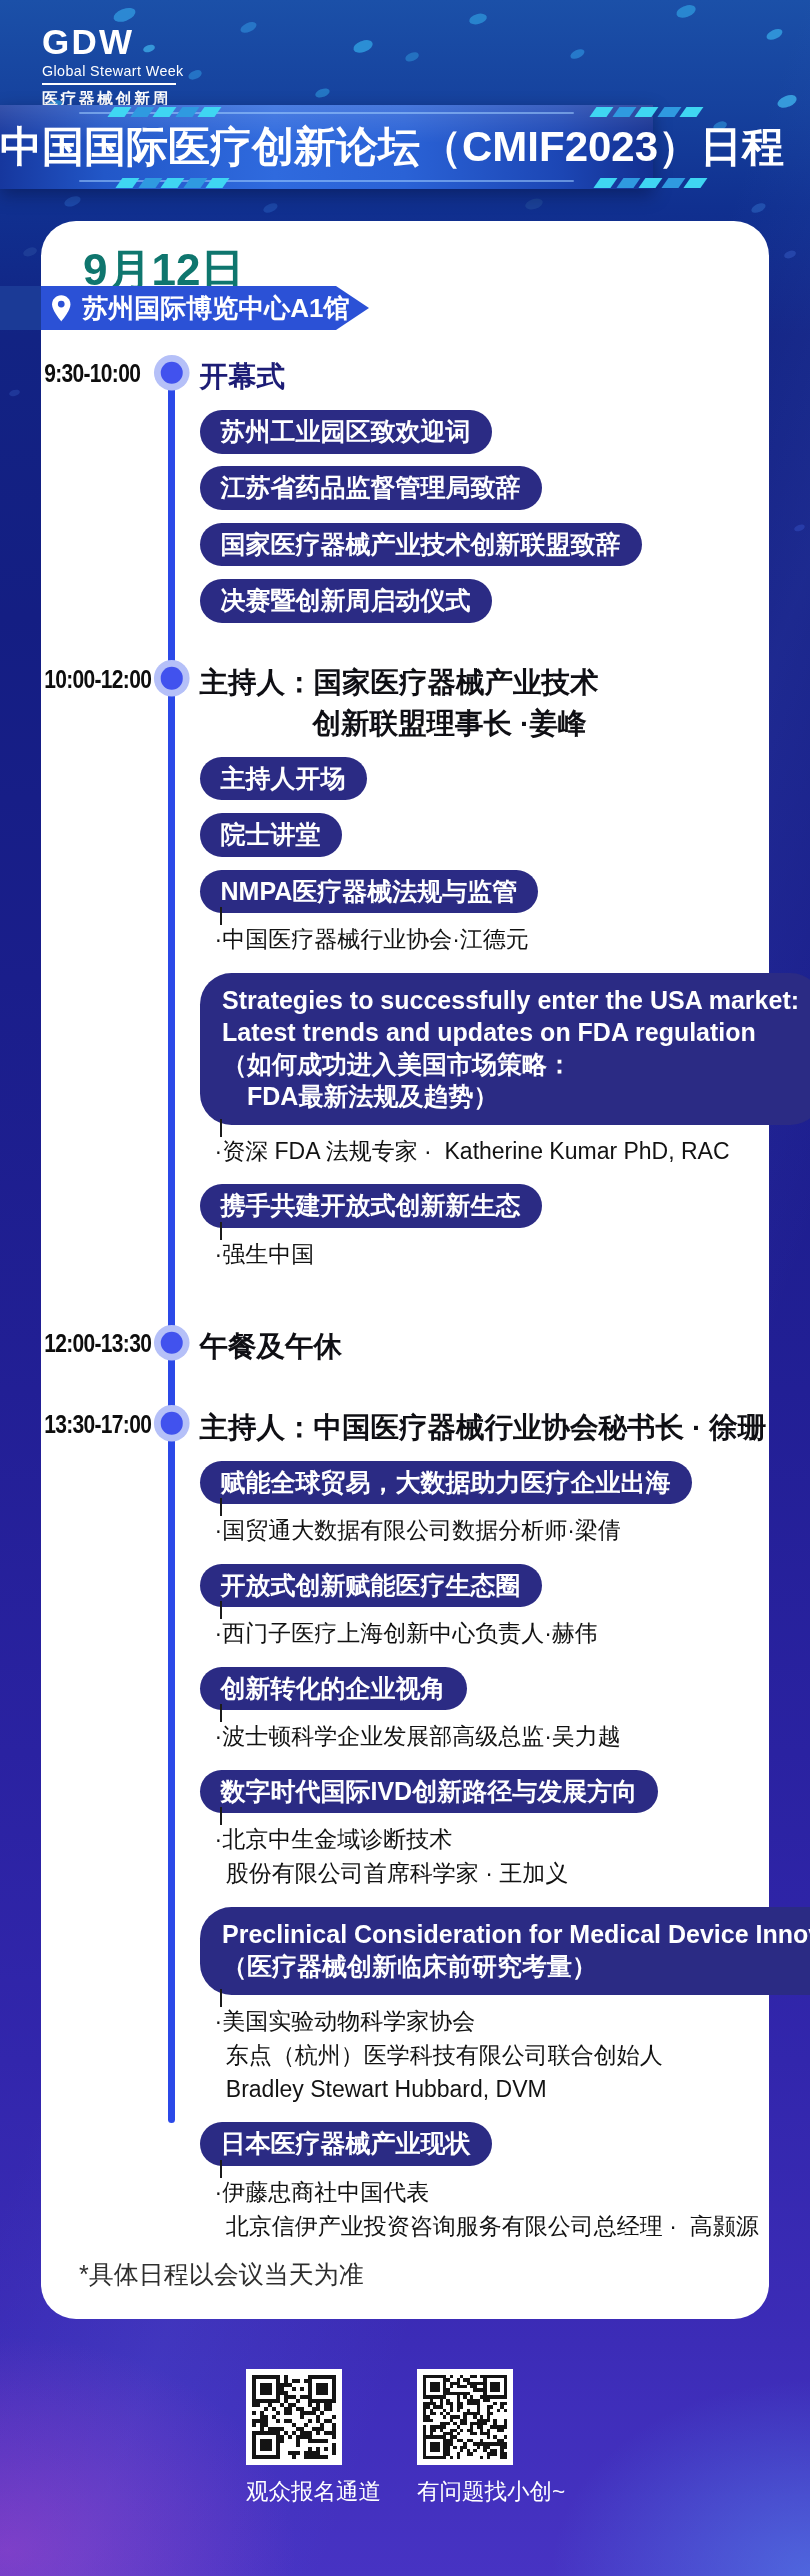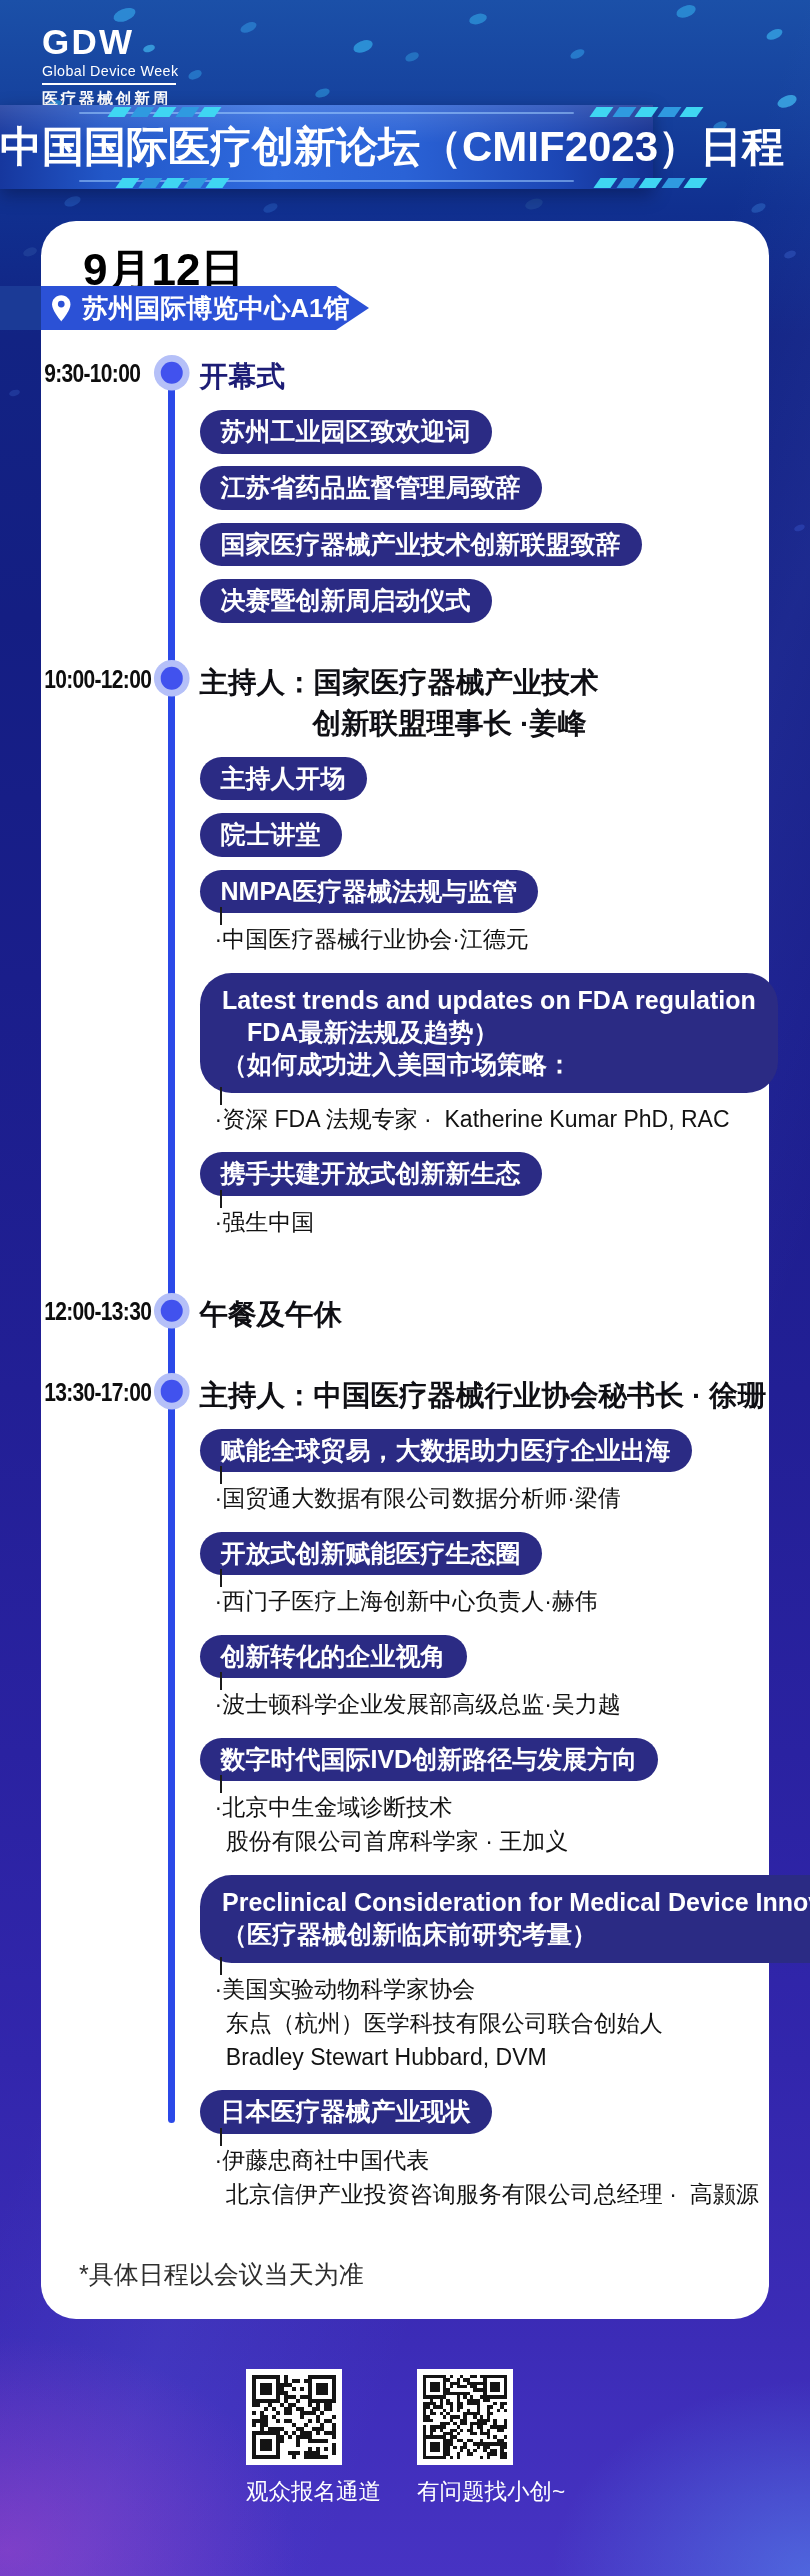--- a/index.html
+++ b/index.html
@@ -40,21 +40,21 @@
   .chev i{display:block;width:17.3px;height:9.8px;background:#3fd6f2;transform:skewX(-35deg);}
   .chev i:nth-child(2n){background:#2f9ae0;}
   .chev.tl{left:111px;top:1.5px;} .chev.tr{left:593px;top:1.5px;}
   .chev.bl{left:119px;bottom:1.5px;} .chev.br{left:597px;bottom:1.5px;}
   .banner h1{margin:0;height:84px;line-height:84px;text-align:center;
     font-size:42px;font-weight:bold;color:#fff;letter-spacing:0;white-space:nowrap;}
 
   
   .card{position:absolute;left:41px;top:221px;width:728px;height:2098px;
     background:#fff;border-radius:35px;}
-  .date{position:absolute;left:42px;top:19.5px;margin:0;font-size:44px;font-weight:bold;color:#000000;}
+  .date{position:absolute;left:42px;top:19.5px;margin:0;font-size:44px;font-weight:bold;color:#0f766e;}
   .ribbon{
     position:absolute;left:-41px;top:65px;height:44px;width:369px;box-sizing:border-box;
     display:flex;align-items:center;gap:9.8px;padding-left:50px;
     color:#fff;font-size:26px;font-weight:bold;white-space:nowrap;
     background:linear-gradient(90deg,#1b3a96 0,#1b3a96 41px,#2b51d6 41px,#2b51d6 100%);
     clip-path:polygon(0 0, calc(100% - 33px) 0, 100% 50%, calc(100% - 33px) 100%, 0 100%);
   }
   .pin-icon{display:flex;width:22.5px;height:28.5px;flex:none;}
   .footnote{position:absolute;left:38px;bottom:28.5px;margin:0;font-size:25px;color:#2e2e2e;}
 
@@ -118,21 +118,21 @@
       <div class="dot-deco" style="left: 525px; top: 199px; width: 18px; height: 9.8px; transform: rotate(-18deg); background: rgb(36, 80, 159); opacity: 0.55;"></div>
       <div class="dot-deco" style="left: 751px; top: 204px; width: 15px; height: 8.3px; transform: rotate(-25deg); background: rgb(45, 100, 192); opacity: 0.6;"></div>
       <div class="dot-deco" style="left: 22.5px; top: 248px; width: 13.5px; height: 7.5px; transform: rotate(-20deg); background: rgb(39, 71, 159); opacity: 0.6;"></div>
       <div class="dot-deco" style="left: 784px; top: 251px; width: 12px; height: 6.8px; transform: rotate(-20deg); background: rgb(51, 88, 192); opacity: 0.55;"></div>
       <div class="dot-deco" style="left: 9px; top: 390px; width: 10.5px; height: 6px; transform: rotate(-15deg); background: rgb(44, 75, 176); opacity: 0.5;"></div>
       <div class="dot-deco" style="left: 794px; top: 525px; width: 10.5px; height: 6px; transform: rotate(-20deg); background: rgb(58, 87, 208); opacity: 0.4;"></div>
     </div>
 
   <div class="logo">
     <div class="logo-gdw">GDW</div>
-    <div class="logo-sub">Global Device Week</div>
+    <div class="logo-sub">Global Stewart Week</div>
     <div class="logo-rule"></div>
     <div class="logo-cn">医疗器械创新周</div>
   </div>
 
   <div class="banner">
     <div class="banner-line top"></div>
     <div class="banner-line bot"></div>
     <div class="chev tl">
         <i></i>
         <i></i>
@@ -218,23 +218,24 @@
             <div class="pill">
               <div>院士讲堂</div>
             </div>
             <div class="pill">
               <div>NMPA医疗器械法规与监管</div>
             </div>
             <div class="speakers">
               <div>·中国医疗器械行业协会·江德元</div>
             </div>
             <div class="pill multi">
+              <div>Strategies to successfully enter the USA market:</div>
               <div>Latest trends and updates on FDA regulation</div>
+              <div>（如何成功进入美国市场策略：</div>
               <div>　FDA最新法规及趋势）</div>
-              <div>（如何成功进入美国市场策略：</div>
             </div>
             <div class="speakers">
               <div>·资深 FDA 法规专家 ·  Katherine Kumar PhD, RAC</div>
             </div>
             <div class="pill">
               <div>携手共建开放式创新新生态</div>
             </div>
             <div class="speakers">
               <div>·强生中国</div>
             </div>

